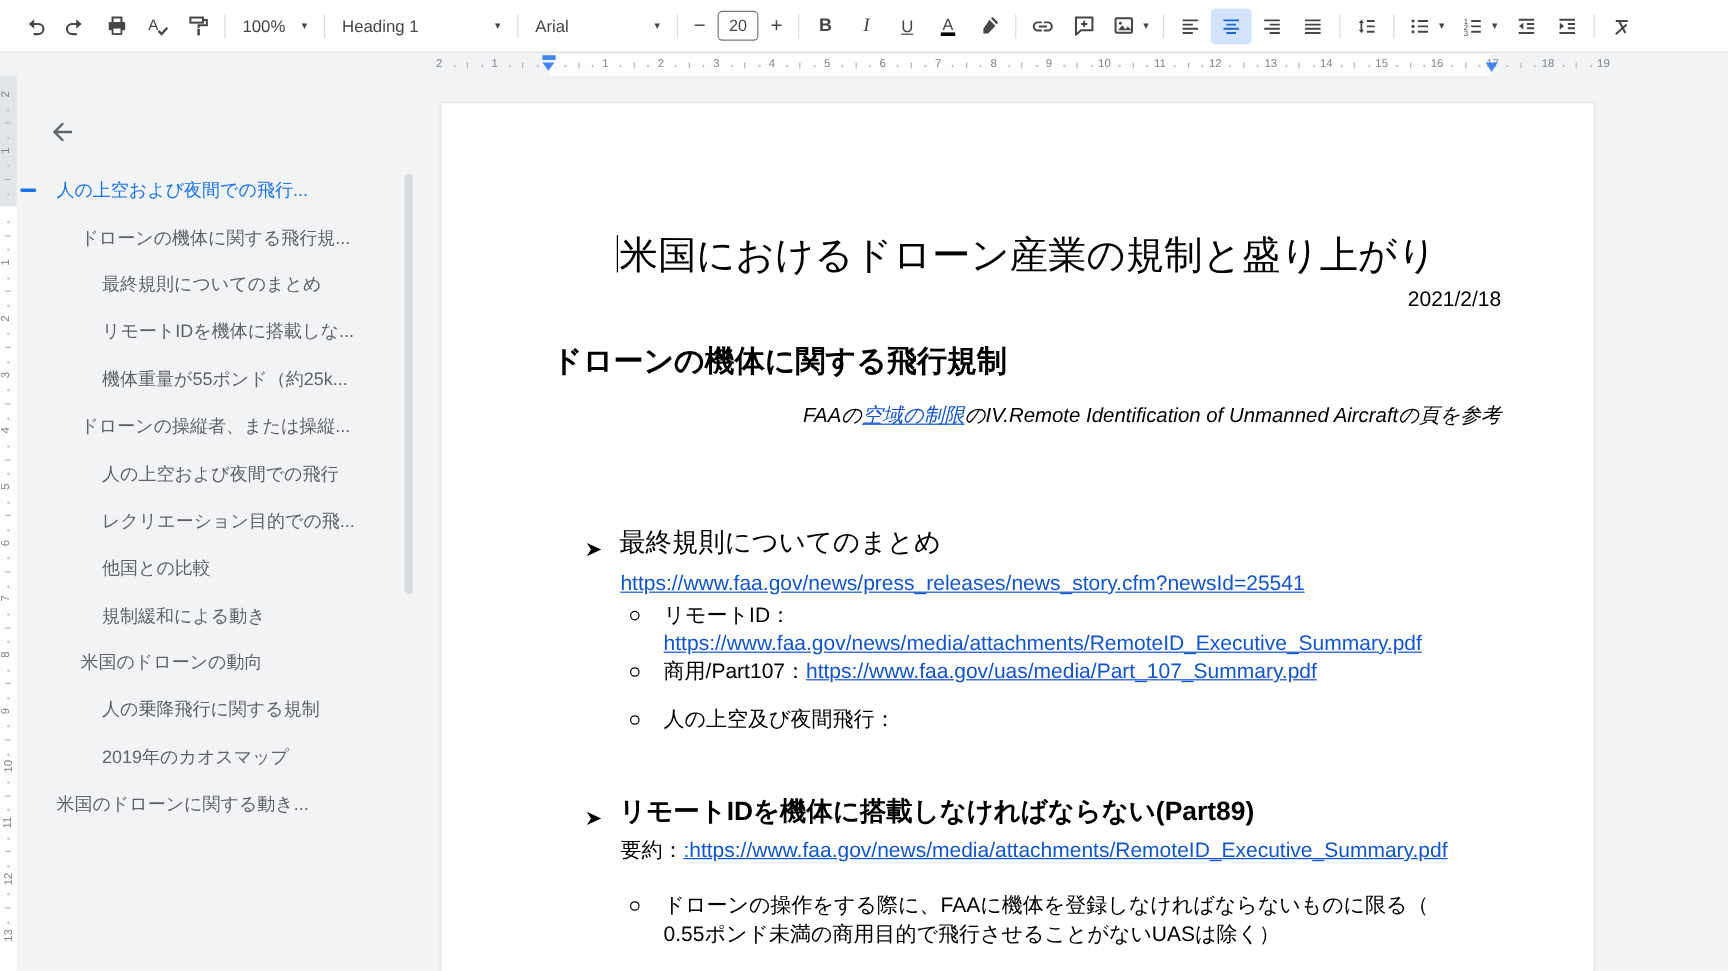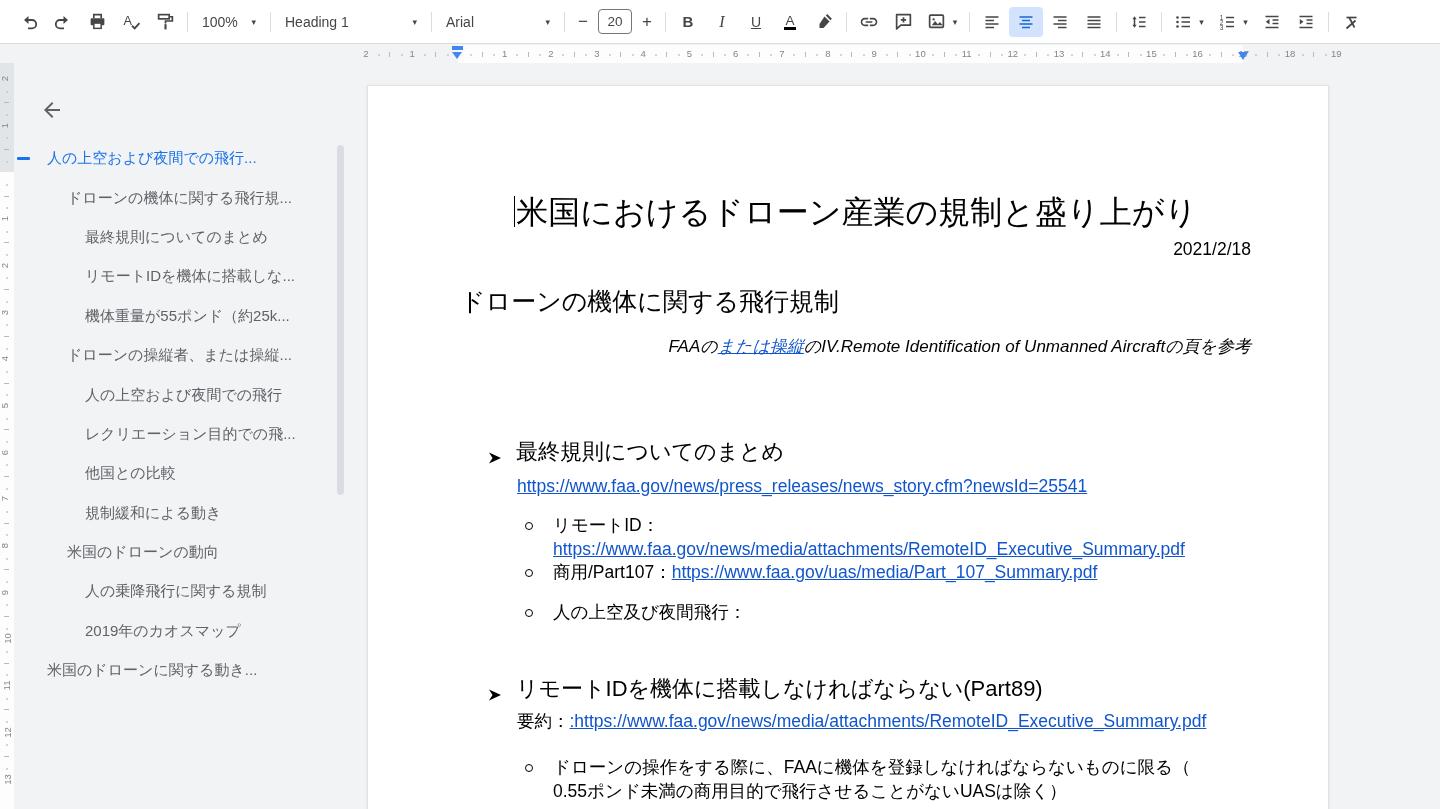--- a/index.html
+++ b/index.html
@@ -52,21 +52,21 @@
   .outline-label{white-space:nowrap;overflow:hidden;max-width:252px}
   .outline-close{margin-left:15px;font-size:18px;color:#5f6368;line-height:1}
   .oscroll{position:absolute;right:16px;top:82px;width:7px;height:350px;background:#d9dce0;border-radius:4px}
   
   .page{position:absolute;left:367px;top:85px;width:962px;height:900px;background:#fff;
         border:1px solid #e0e2e6;box-sizing:border-box;box-shadow:0 1px 3px rgba(60,64,67,.08)}
   .doc{position:absolute;left:92px;top:0;width:791px}
   .doc-title{margin-top:108px;font-size:32px;line-height:37px;text-align:center;white-space:nowrap}
   .cursor{display:inline-block;width:1.5px;height:31px;background:#000;vertical-align:-4px;margin-right:1px}
   .doc-date{margin-top:7px;font-size:17.5px;line-height:23.5px;text-align:right}
-  .doc-h2{margin-top:24px;font-size:25px;line-height:31px;font-weight:400}
+  .doc-h2{margin-top:24px;font-size:25px;line-height:31px;font-weight:700}
   .doc-ref{margin-top:18px;font-size:17px;line-height:23px;font-style:italic;text-align:right;white-space:nowrap}
   .doc a{color:#1155cc;text-decoration:underline;cursor:pointer}
   .b1{position:relative;padding-left:56px;font-size:22px;line-height:30px;white-space:nowrap}
   .b1 .arr{position:absolute;left:27px;top:7px}
   .ln{padding-left:57px;font-size:17.5px;line-height:23.5px;white-space:nowrap}
   .b2{position:relative;padding-left:93px;font-size:17.5px;line-height:23.5px}
   .b2 .circ{position:absolute;left:65px;top:8px;width:8px;height:8px;border:1.6px solid #000;
             border-radius:50%;box-sizing:border-box}
   .b2 .l{white-space:nowrap}
 </style>
@@ -450,41 +450,41 @@
 </div>
 
 <div class="page">
   <div class="doc">
     <div class="doc-title">
       <span class="cursor"></span><span>米国におけるドローン産業の規制と盛り上がり</span>
     </div>
     <div class="doc-date">2021/2/18</div>
     <div class="doc-h2">ドローンの機体に関する飛行規制</div>
     <div class="doc-ref">
-      <span>FAAの</span><a href="#">または操縦</a><span>のIV.Remote Identification of Unmanned Aircraftの頁を参考</span>
+      <span>FAAの</span><a href="#">空域の制限</a><span>のIV.Remote Identification of Unmanned Aircraftの頁を参考</span>
     </div>
     <div>
         <div class="b1" style="margin-top: 79.5px;"><div class="arr"><svg width="16" height="16" viewBox="0 0 16 16">
               <path d="M2 2.5 14 8 2 13.5 5.5 8Z" fill="#000"></path>
             </svg></div><span>最終規則についてのまとめ</span></div>
         <div class="ln" style="margin-top: 7.5px;"><a href="#">https://www.faa.gov/news/press_releases/news_story.cfm?newsId=25541</a></div>
-        <div class="b2" style="margin-top: 16px;">
+        <div class="b2" style="margin-top: 3px;">
           <div class="circ"></div>
           <div class="l"><span>リモートID：</span></div>
           <div class="l"><a href="#">https://www.faa.gov/news/media/attachments/RemoteID_Executive_Summary.pdf</a></div>
         </div>
         <div class="b2" style="margin-top: 0px;">
           <div class="circ"></div>
           <div class="l"><span>商用/Part107：</span><a href="#">https://www.faa.gov/uas/media/Part_107_Summary.pdf</a></div>
         </div>
         <div class="b2" style="margin-top: 16px;">
           <div class="circ"></div>
           <div class="l"><span>人の上空及び夜間飛行：</span></div>
         </div>
-        <div class="b1" style="margin-top: 50px;"><div class="arr"><svg width="16" height="16" viewBox="0 0 16 16">
+        <div class="b1" style="margin-top: 50px; font-weight: bold;"><div class="arr"><svg width="16" height="16" viewBox="0 0 16 16">
               <path d="M2 2.5 14 8 2 13.5 5.5 8Z" fill="#000"></path>
             </svg></div><span>リモートIDを機体に搭載しなければならない(Part89)</span></div>
         <div class="ln" style="margin-top: 6px;"><span>要約：</span><a href="#">:https://www.faa.gov/news/media/attachments/RemoteID_Executive_Summary.pdf</a></div>
         <div class="b2" style="margin-top: 22.5px;">
           <div class="circ"></div>
           <div class="l"><span>ドローンの操作をする際に、FAAに機体を登録しなければならないものに限る（</span></div>
           <div class="l"><span>0.55ポンド未満の商用目的で飛行させることがないUASは除く）</span></div>
         </div>
       </div>
   </div>

